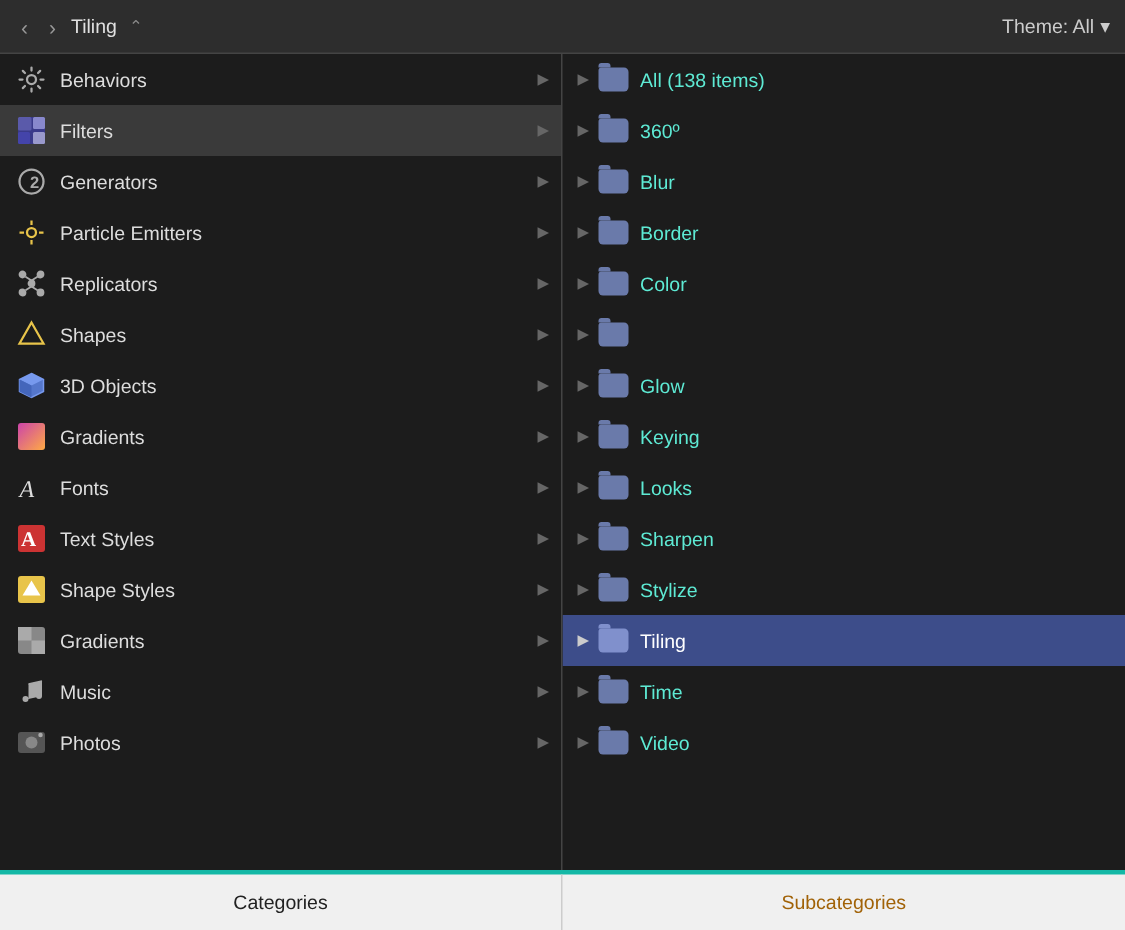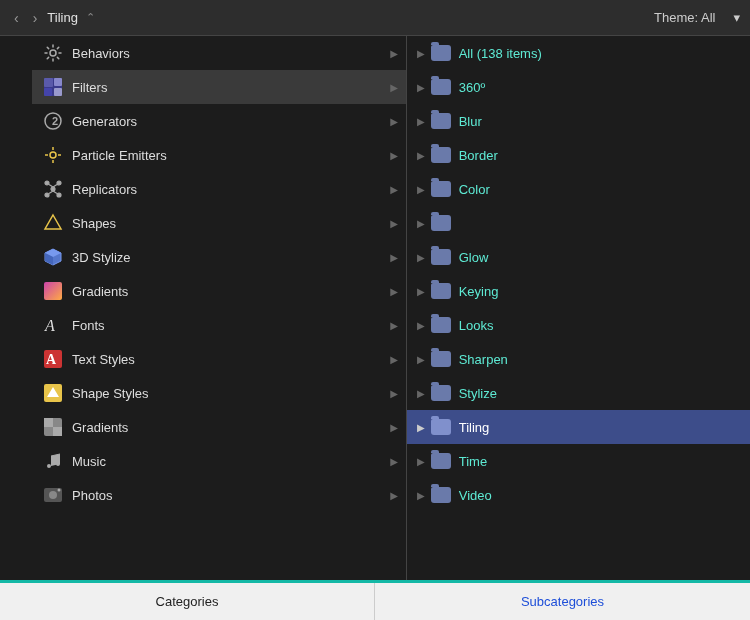--- a/index.html
+++ b/index.html
@@ -41,42 +41,41 @@
       color: #e0e0e0;
     }
     .topbar-updown {
       font-size: 11px;
       color: #888;
       margin-left: 2px;
     }
     .topbar-right {
       display: flex;
       align-items: center;
-      gap: 18px;
+      gap: 4px;
       font-size: 13px;
       color: #ccc;
     }
     .theme-dropdown {
       cursor: pointer;
     }
 
     
     .panels {
       display: flex;
       height: calc(620px - 36px - 40px);
       background: #1c1c1c;
     }
 
     
     .left-panel {
       width: 375px;
       border-right: 1px solid #444;
       overflow-y: auto;
       overflow-x: hidden;
-      margin-left: 32px;
     }
     .left-panel::-webkit-scrollbar { width: 6px; }
     .left-panel::-webkit-scrollbar-track { background: #1c1c1c; }
     .left-panel::-webkit-scrollbar-thumb { background: #555; border-radius: 3px; }
 
     .category-item {
       display: flex;
       align-items: center;
       height: 34px;
       padding: 0 8px 0 10px;
@@ -177,21 +176,21 @@
       font-size: 13px;
       color: #222;
       border-right: 1px solid #ccc;
     }
     .bottom-right-label {
       flex: 1;
       display: flex;
       align-items: center;
       justify-content: center;
       font-size: 13px;
-      color: #1d4ed8;
+      color: #a16207;
     }
 
     
     .icon-svg {
       width: 20px;
       height: 20px;
     }
   </style>
 </head>
 <body>
@@ -292,21 +291,21 @@
     </div>
 
     <div class="category-item">
       <span class="cat-icon">
         <svg class="icon-svg" viewBox="0 0 20 20">
           <polygon points="10,2 18,6 18,14 10,18 2,14 2,6" fill="#5577cc" stroke="#7799ee" stroke-width="1"></polygon>
           <polygon points="10,2 18,6 10,10 2,6" fill="#7799ee"></polygon>
           <polygon points="2,6 10,10 10,18 2,14" fill="#4466bb"></polygon>
         </svg>
       </span>
-      <span class="cat-label">3D Stylize</span>
+      <span class="cat-label">3D Objects</span>
       <span class="cat-arrow">▶</span>
     </div>
 
     <div class="category-item">
       <span class="cat-icon">
         <svg class="icon-svg" viewBox="0 0 20 20">
           <defs>
             <linearGradient id="g1" x1="0" y1="0" x2="1" y2="1">
               <stop offset="0%" stop-color="#cc44aa"></stop>
               <stop offset="100%" stop-color="#ffaa44"></stop>

